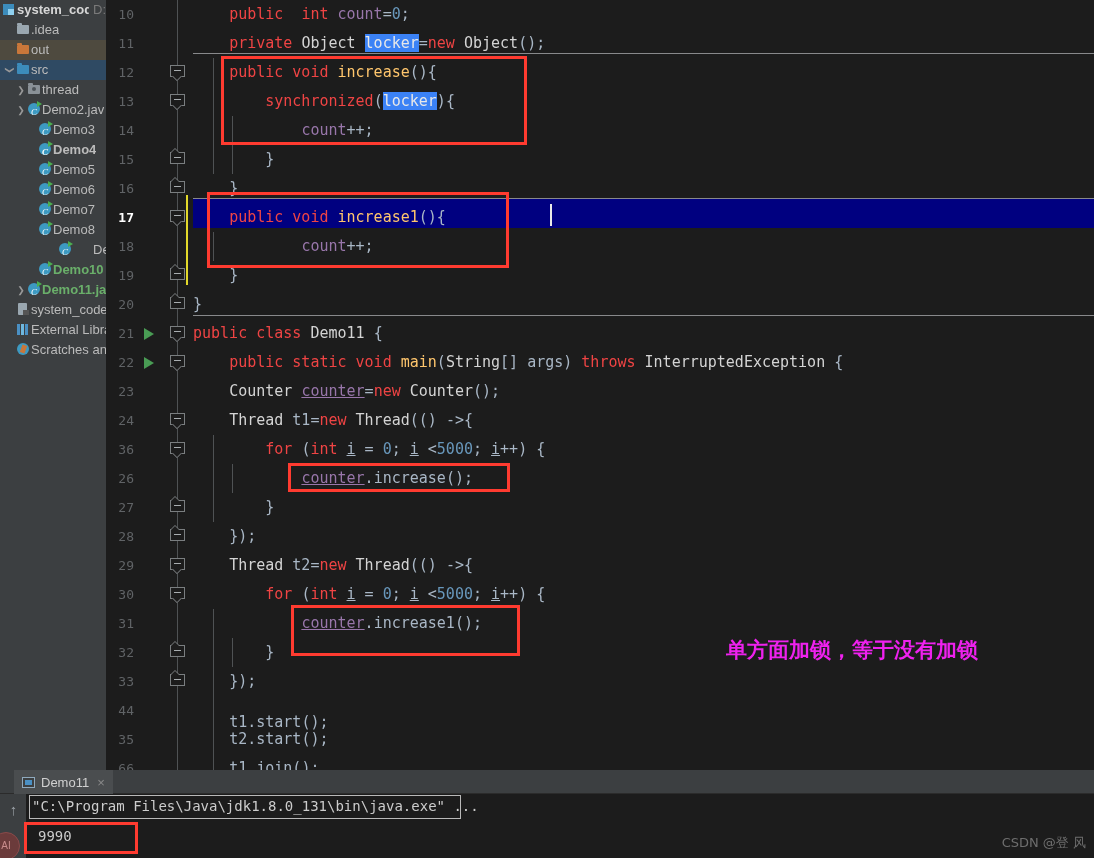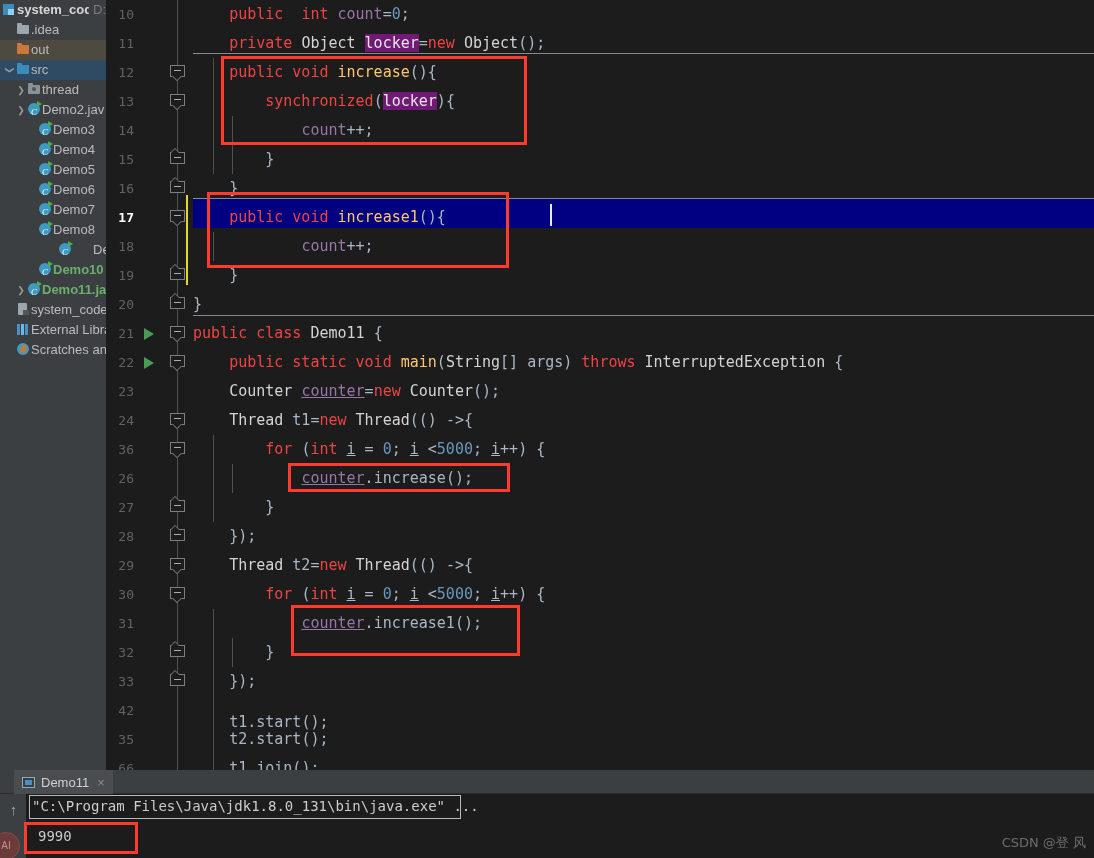--- a/index.html
+++ b/index.html
@@ -161,21 +161,21 @@
   .sep {
     position:absolute; left:-16px; width:1010px; height:1px;
     background:#88898b;
   }
   .kw   { color:#ef4444; }
   .fld  { color:#9876aa; }
   .num  { color:#6897bb; }
   .mth  { color:#ffc66d; }
   .txt  { color:#a9b7c6; }
   .white{ color:#d4d4d4; }
-  .hl   { background:#701a75; color:#e8e8e8; }
+  .hl   { background:#3b82f6; color:#e8e8e8; }
   .u    { text-decoration:underline; }
 
   .indent {
     position:absolute; width:1px; background:#4f5254;
   }
   .caret {
     position:absolute; width:2px; background:#e8e8e8;
   }
   .ystripe {
     position:absolute; width:2px; background:#e2d82a;
@@ -297,21 +297,21 @@
           </span>
           <span class="lbl">Demo2.jav</span>
         </div>
         <div class="tree-row" style="padding-left: 26px;">
           <span class="arrow"></span>
           <span class="ic">
             <i class="f-class"></i>
           </span>
           <span class="lbl">Demo3</span>
         </div>
-        <div class="tree-row" style="padding-left: 26px;">
+        <div class="tree-row" style="padding-left: 26px; font-weight: bold;">
           <span class="arrow"></span>
           <span class="ic">
             <i class="f-class"></i>
           </span>
           <span class="lbl">Demo4</span>
         </div>
         <div class="tree-row" style="padding-left: 26px;">
           <span class="arrow"></span>
           <span class="ic">
             <i class="f-class"></i>
@@ -429,20 +429,21 @@
           <div class="cl" style="top: 609px;">            <span class="fld u">counter</span><span class="txt">.</span><span class="txt">increase1</span><span class="txt">(</span><span class="txt">)</span><span class="txt">;</span></div>
           <div class="cl" style="top: 638px;">        <span class="txt">}</span></div>
           <div class="cl" style="top: 667px;">    <span class="txt">}</span><span class="txt">)</span><span class="txt">;</span></div>
           <div class="cl" style="top: 708px;">    <span class="txt">t1</span><span class="txt">.</span><span class="txt">start</span><span class="txt">(</span><span class="txt">)</span><span class="txt">;</span></div>
           <div class="cl" style="top: 725px;">    <span class="txt">t2</span><span class="txt">.</span><span class="txt">start</span><span class="txt">(</span><span class="txt">)</span><span class="txt">;</span></div>
           <div class="cl" style="top: 754px;">    <span class="txt">t1</span><span class="txt">.</span><span class="txt">join</span><span class="txt">(</span><span class="txt">)</span><span class="txt">;</span></div>
         </div>
 
       <div class="caret" style="left:357px;top:204px;height:22px;"></div>
 
+      <div class="note" style="left:533px; top:636px;">单方面加锁，等于没有加锁</div>
     </div>
 
     <div id="gutter">
       <div id="foldline"></div>
       <div id="gutter-nums">
           <div class="ln" style="top: 0px;">10</div>
           <div class="ln" style="top: 29px;">11</div>
           <div class="ln" style="top: 58px;">12</div>
           <div class="ln" style="top: 87px;">13</div>
           <div class="ln" style="top: 116px;">14</div>
@@ -458,21 +459,21 @@
           <div class="ln" style="top: 406px;">24</div>
           <div class="ln" style="top: 435px;">36</div>
           <div class="ln" style="top: 464px;">26</div>
           <div class="ln" style="top: 493px;">27</div>
           <div class="ln" style="top: 522px;">28</div>
           <div class="ln" style="top: 551px;">29</div>
           <div class="ln" style="top: 580px;">30</div>
           <div class="ln" style="top: 609px;">31</div>
           <div class="ln" style="top: 638px;">32</div>
           <div class="ln" style="top: 667px;">33</div>
-          <div class="ln" style="top: 696px;">42</div>
+          <div class="ln" style="top: 696px;">44</div>
           <div class="ln" style="top: 725px;">35</div>
           <div class="ln" style="top: 754px;">66</div>
         </div>
       <div id="gutter-folds">
           <div class="fold down" style="top: 65px;">
             <span class="bx"></span>
             <span class="tip"></span>
           </div>
           <div class="fold down" style="top: 94px;">
             <span class="bx"></span>

